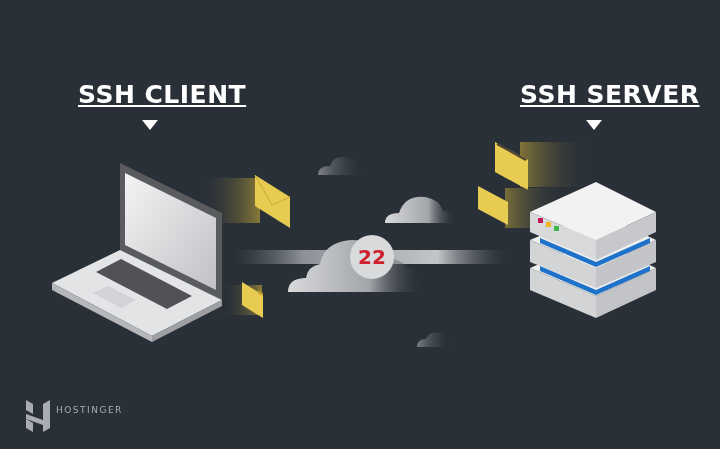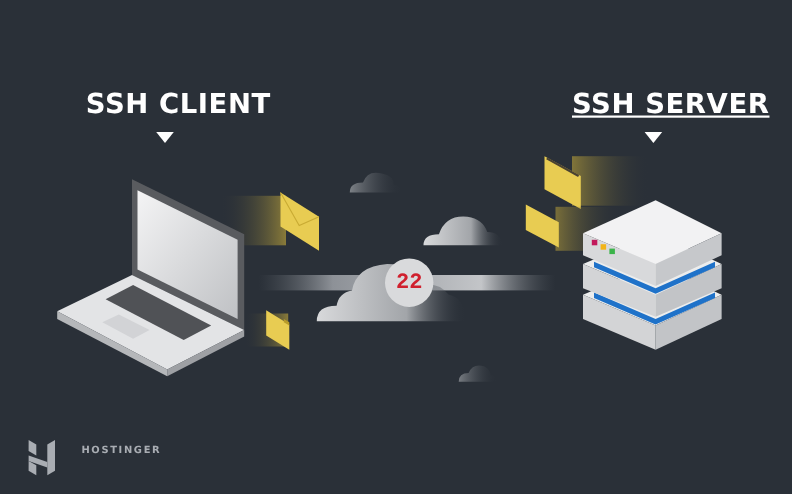--- a/index.html
+++ b/index.html
@@ -1,26 +1,26 @@
 <!DOCTYPE html>
 <html><head>
 <meta charset="utf-8">
 <style>
   html,body{margin:0;padding:0;}
   body{width:720px;height:449px;background:#2a3038;overflow:hidden;position:relative;font-family:"DejaVu Sans","Liberation Sans",sans-serif;}
   .title{position:absolute;color:#fff;font-weight:bold;font-size:25px;letter-spacing:0.5px;white-space:nowrap;}
   .arrow{position:absolute;width:0;height:0;border-left:8px solid transparent;border-right:8px solid transparent;border-top:10px solid #fff;}
   svg{position:absolute;left:0;top:0;}
-  .port{position:absolute;left:349px;top:237px;width:46px;height:40px;display:flex;align-items:center;justify-content:center;font-weight:bold;font-size:20px;font-family:Liberation Mono, monospace;}
-  .brand{position:absolute;left:74px;top:405px;color:#a9adb3;font-size:9px;letter-spacing:1.5px;font-weight:bold;}
+  .port{position:absolute;left:349px;top:237px;width:46px;height:40px;display:flex;align-items:center;justify-content:center;font-weight:bold;font-size:20px;}
+  .brand{position:absolute;left:56px;top:405px;color:#a9adb3;font-size:9px;letter-spacing:1.5px;font-weight:normal;}
 </style>
 </head>
 <body>
 
-<div class="title" style="left:78px;top:80px;">SSH CLIENT</div>
+<div class="title" style="left:78px;top:80px;text-decoration:underline;">SSH CLIENT</div>
 <div class="arrow" style="left:142px;top:120px;"></div>
 
 <div class="title" style="left:520px;top:80px;text-decoration:underline;">SSH SERVER</div>
 <div class="arrow" style="left:586px;top:120px;"></div>
 
 <svg width="720" height="449" viewBox="0 0 720 449">
   <defs>
     <linearGradient id="tunnelG" x1="0" x2="1" y1="0" y2="0">
       <stop offset="0" stop-color="#5b6168" stop-opacity="0"></stop>
       <stop offset="0.25" stop-color="#8d9197"></stop>

